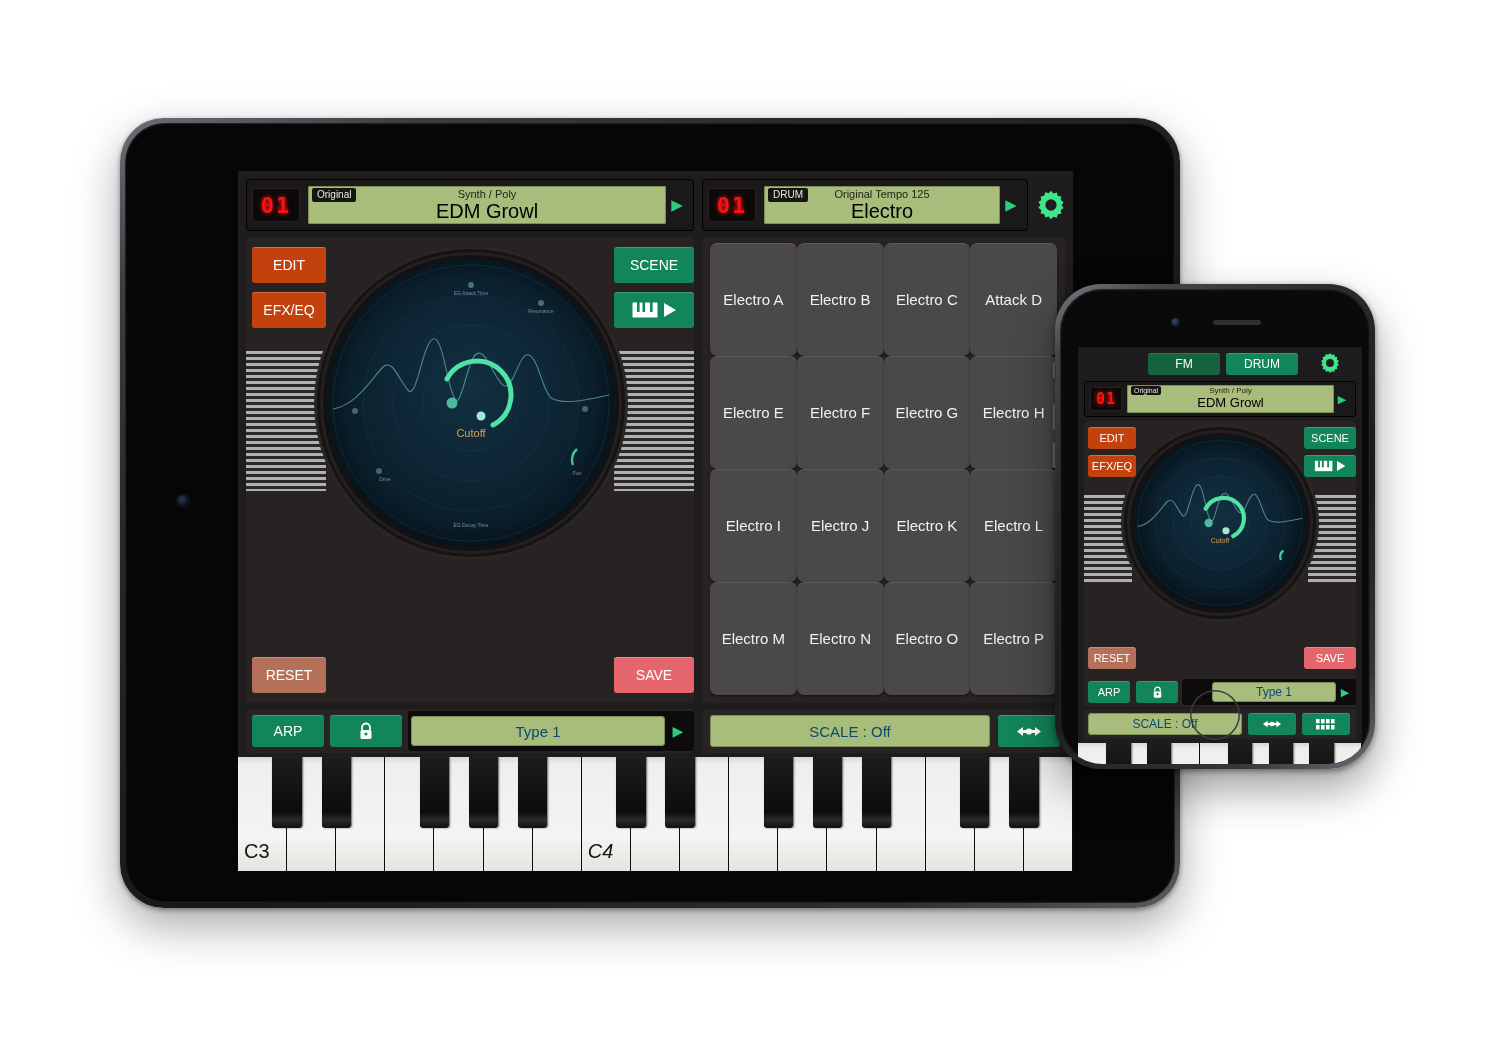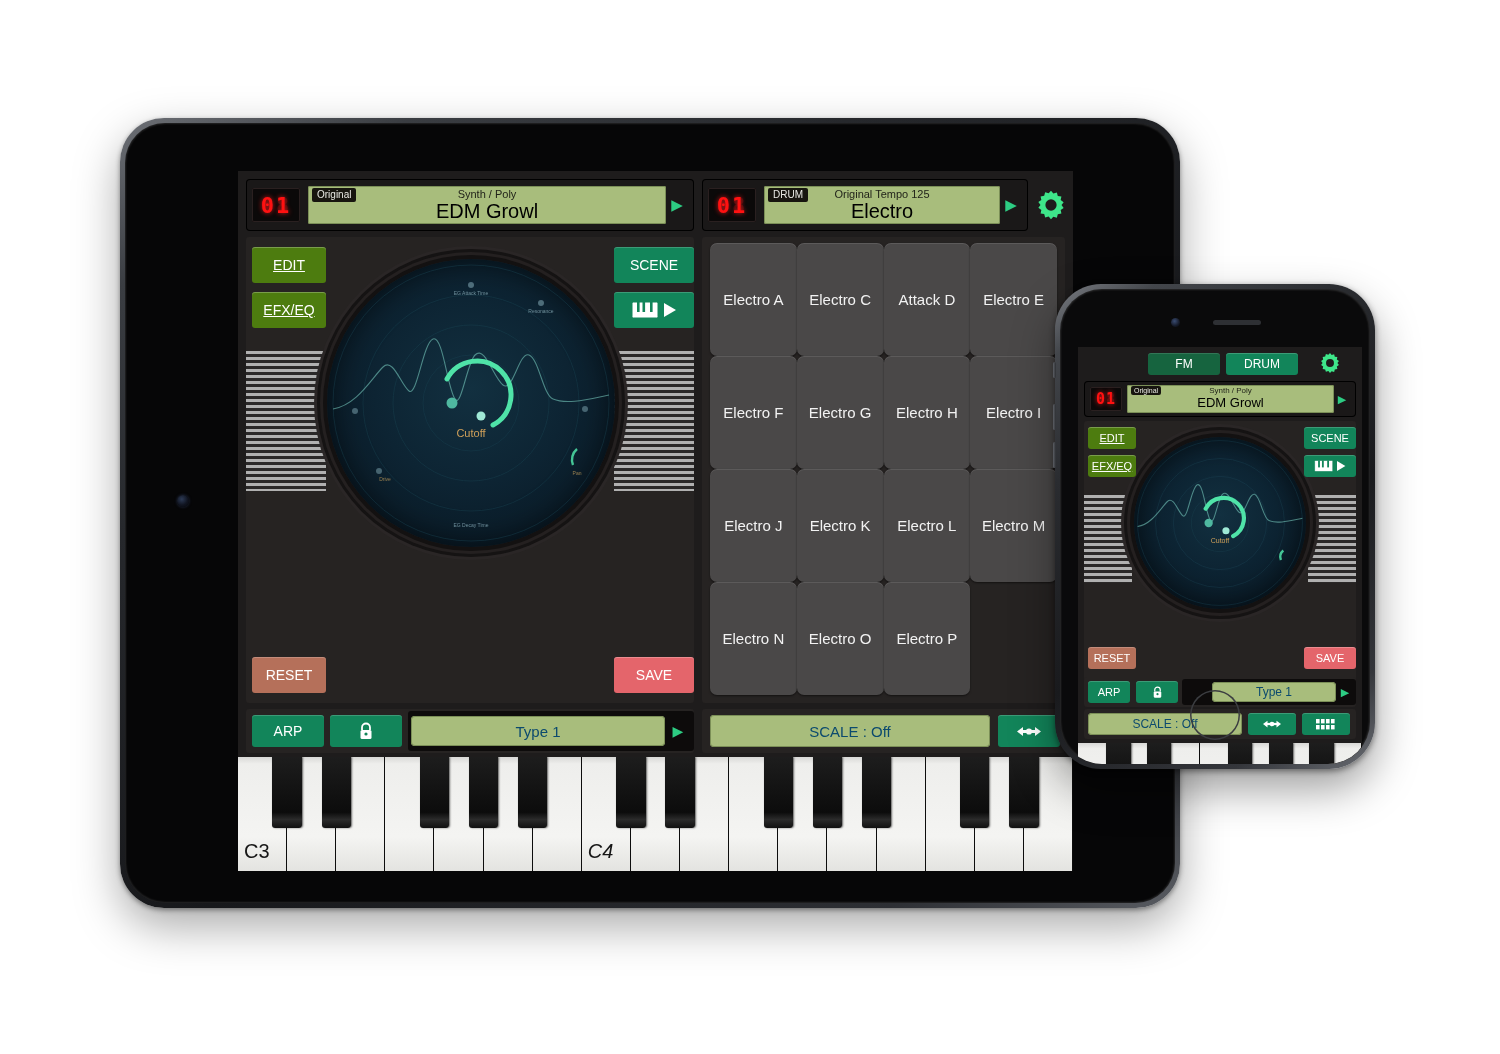--- a/index.html
+++ b/index.html
@@ -48,21 +48,21 @@
        font-size:10px;padding:1px 5px;border-radius:2px;line-height:12px;}
   .lcd .sub{position:absolute;left:0;right:0;top:2px;text-align:center;font-size:11px;color:#22241a;}
   .lcd .main{position:absolute;left:0;right:0;top:14px;text-align:center;font-size:20px;color:#000000;}
   .arrow-r{width:22px;text-align:center;color:#2dcc83;font-size:15px;flex:none;}
   .gear{position:absolute;width:34px;height:34px;}
   .gear svg{width:100%;height:100%;display:block;}
 
   
   .btn{border:none;border-radius:3px;color:#fff;font-size:14px;display:flex;
        align-items:center;justify-content:center;cursor:pointer;box-sizing:border-box;}
-  .btn-purple{background:#4d7c0f;box-shadow:inset 0 1px 0 rgba(255,255,255,.25);text-decoration:underline;}
+  .btn-purple{background:#c2410c;box-shadow:inset 0 1px 0 rgba(255,255,255,.25);}
   .btn-green{background:#12855a;box-shadow:inset 0 1px 0 rgba(255,255,255,.18);}
   .btn-green-dk{background:#16643f;box-shadow:inset 0 1px 0 rgba(255,255,255,.12);}
   .btn-red{background:#e4656b;box-shadow:inset 0 1px 0 rgba(255,255,255,.25);}
   .btn-brown{background:#b5705a;box-shadow:inset 0 1px 0 rgba(255,255,255,.2);}
 
   .grille{position:absolute;background-image:repeating-linear-gradient(
       to bottom,#b0b0b0 0px,#b0b0b0 3px,#2a2828 3px,#2a2828 6px);}
 
   
   .dial{position:absolute;border-radius:50%;
@@ -201,20 +201,21 @@
         </svg>
       </div>
 
       <div class="btn btn-brown" style="position:absolute;left:14px;top:486px;width:74px;height:36px;">RESET</div>
       <div class="btn btn-red" style="position:absolute;left:376px;top:486px;width:80px;height:36px;">SAVE</div>
 
       <div class="panel" style="left:464px;top:66px;width:363px;height:466px;"></div>
       <div id="pad-grid" style="position:absolute;left:472px;top:72px;width:347px;height:452px;
            display:grid;grid-template-columns:repeat(4,1fr);grid-template-rows:repeat(4,1fr);">
           <div class="pad">Electro A</div>
+          <div class="pad">Electro B</div>
           <div class="pad">Electro C</div>
           <div class="pad">Attack D</div>
           <div class="pad">Electro E</div>
           <div class="pad">Electro F</div>
           <div class="pad">Electro G</div>
           <div class="pad">Electro H</div>
           <div class="pad">Electro I</div>
           <div class="pad">Electro J</div>
           <div class="pad">Electro K</div>
           <div class="pad">Electro L</div>

